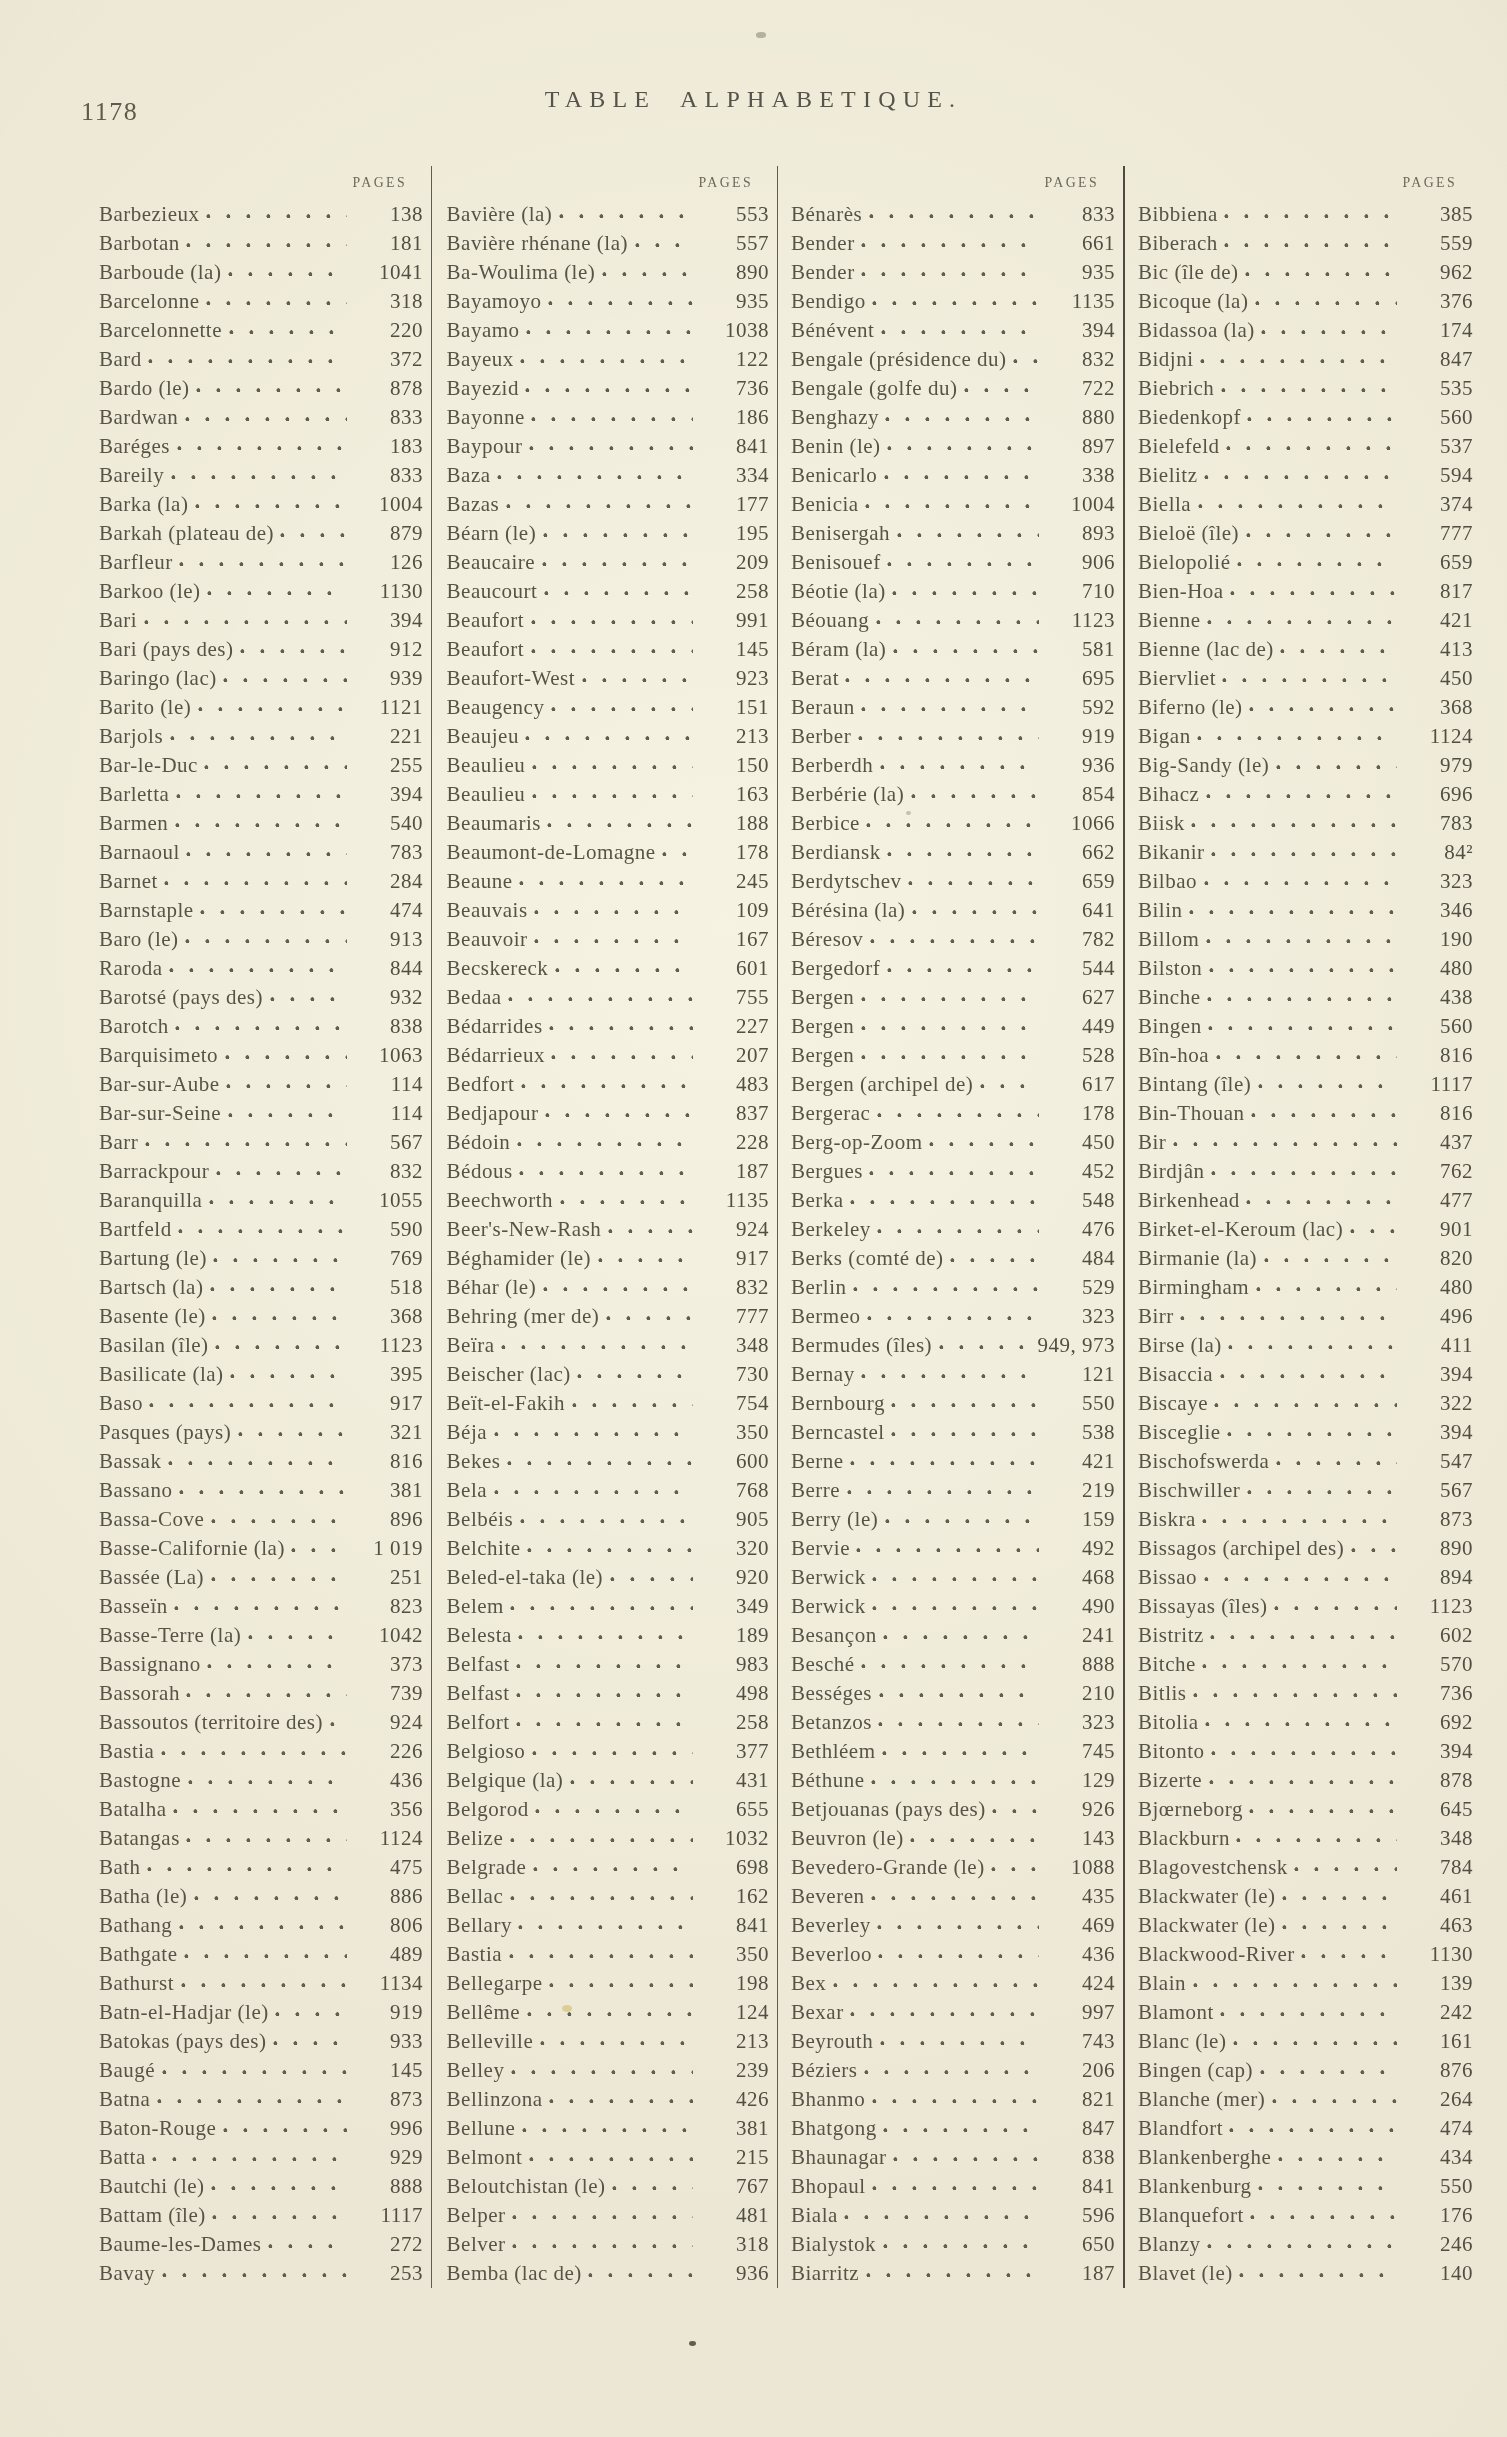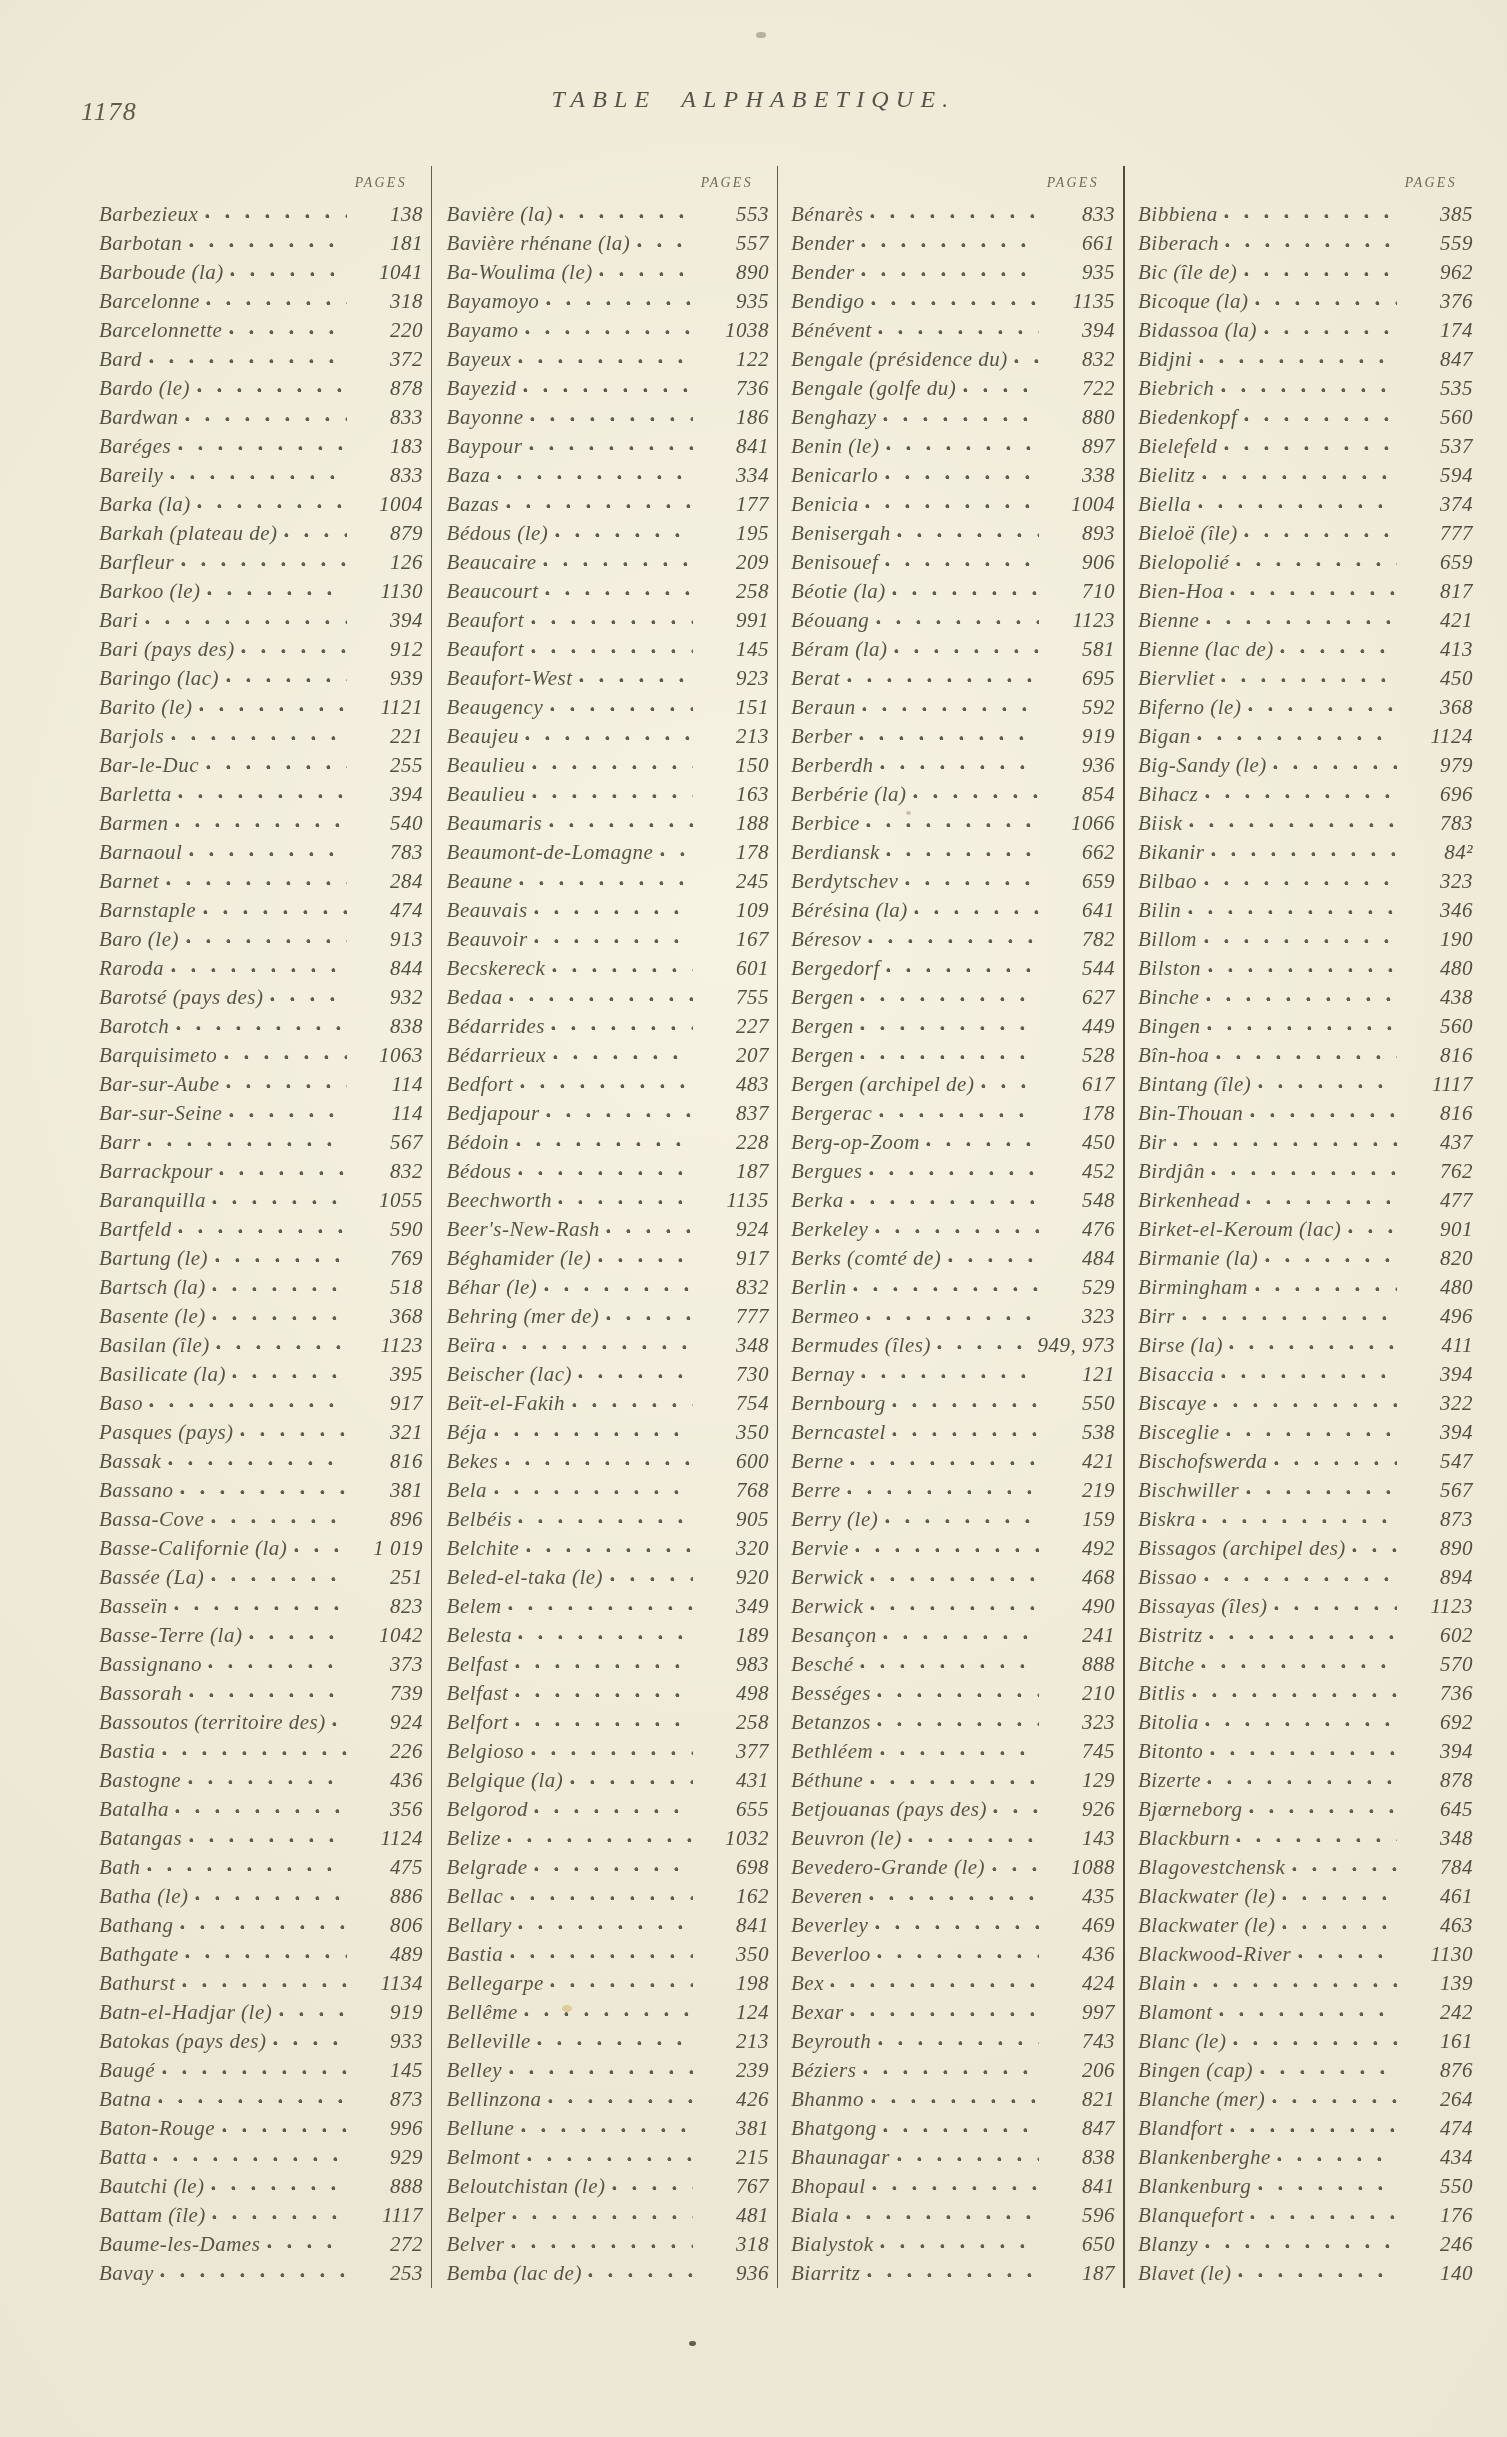--- a/index.html
+++ b/index.html
@@ -5,21 +5,20 @@
   html,body{margin:0;padding:0;background:#d8d2bd;}
   .page{
     position:relative;
     width:1507px;height:2438px;
     background:
       radial-gradient(ellipse 130% 90% at 48% 38%, rgba(255,252,238,0.55) 0%, rgba(255,252,238,0) 60%),
       radial-gradient(ellipse 120% 120% at 50% 50%, #ece7d4 55%, #e0dac3 92%, #d9d2ba 100%);
     overflow:hidden;
     font-family:"Liberation Serif", serif;
     color:#565446;
-    font-style:italic;
   }
   .folio{
     position:absolute;left:81px;top:97px;
     font-size:26px;letter-spacing:1.6px;color:#5d5b4c;
   }
   .title{
     position:absolute;left:0;top:86px;width:100%;
     text-align:center;
     font-size:24px;
     letter-spacing:0.30em;
@@ -494,21 +493,21 @@
           <span class="name">Baza</span>
           <span class="leader"></span>
           <span class="pageno">334</span>
         </div>
         <div class="entry">
           <span class="name">Bazas</span>
           <span class="leader"></span>
           <span class="pageno">177</span>
         </div>
         <div class="entry">
-          <span class="name">Bédous (le)</span>
+          <span class="name">Béarn (le)</span>
           <span class="leader"></span>
           <span class="pageno">195</span>
         </div>
         <div class="entry">
           <span class="name">Beaucaire</span>
           <span class="leader"></span>
           <span class="pageno">209</span>
         </div>
         <div class="entry">
           <span class="name">Beaucourt</span>

